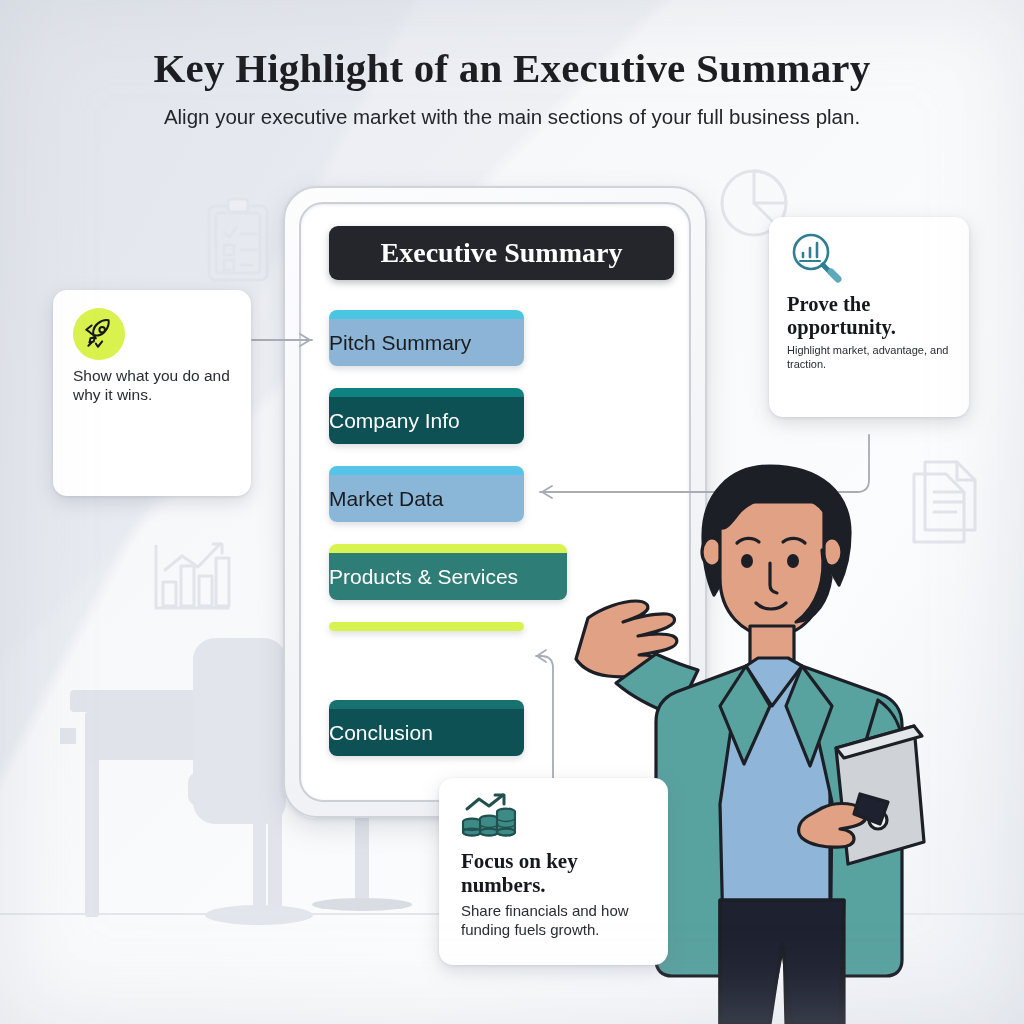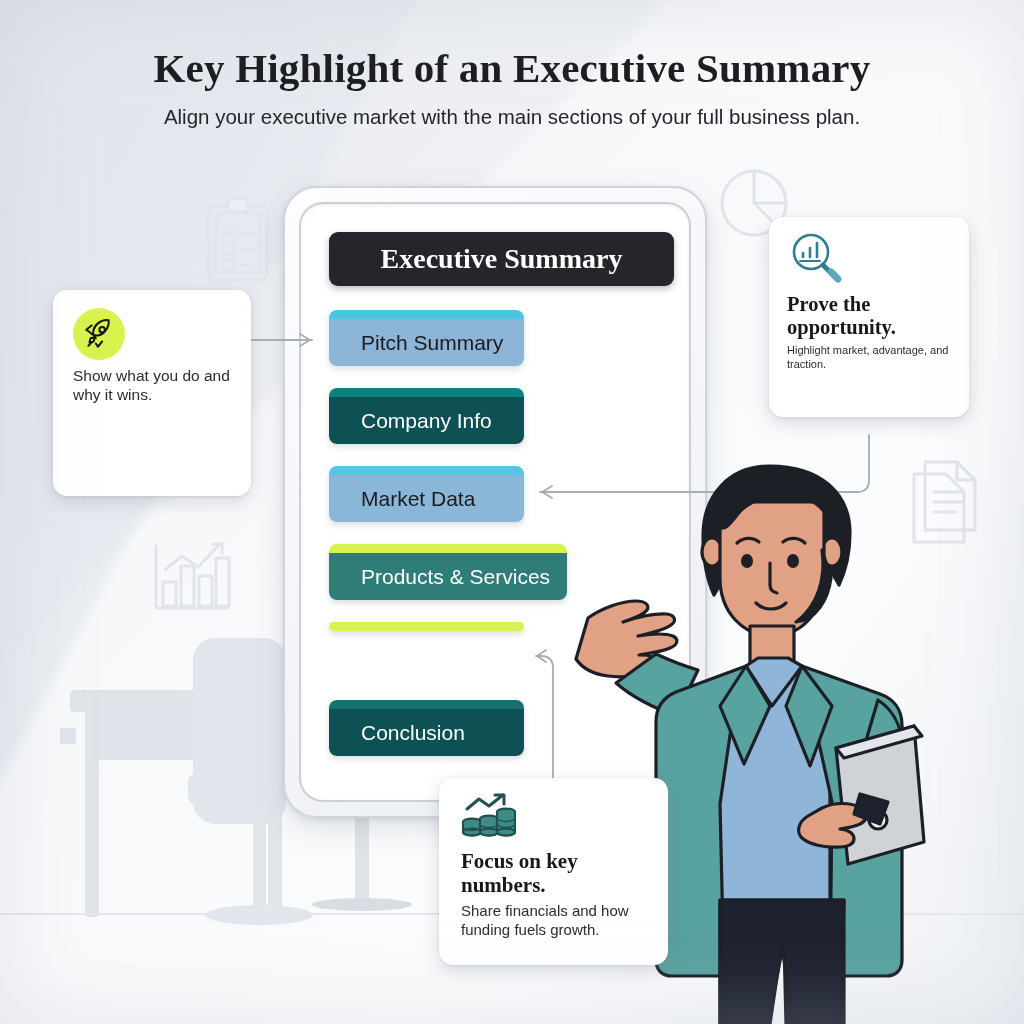--- a/index.html
+++ b/index.html
@@ -36,29 +36,29 @@
     box-shadow:0 10px 26px rgba(120,128,142,.22), 0 2px 5px rgba(120,128,142,.18);}
   .tablet-screen{position:absolute;left:14px;top:14px;right:14px;bottom:14px;
     border-radius:24px;background:#ffffff;border:2px solid #cbd0d8;
     box-shadow:inset 0 1px 3px rgba(160,166,178,.25);}
   .tablet-stand{position:absolute;left:355px;top:812px;width:14px;height:92px;
     background:#dfe3e9;border-radius:3px;}
   .tablet-foot{position:absolute;left:312px;top:898px;width:100px;height:13px;
     background:#d8dce3;border-radius:50%;filter:blur(.4px);}
 
   
-  .exec-head{position:absolute;left:329px;top:232px;width:345px;height:54px;
+  .exec-head{position:absolute;left:329px;top:226px;width:345px;height:54px;
     background:#24262b;border-radius:9px;display:flex;align-items:center;justify-content:center;
     box-shadow:0 3px 7px rgba(40,44,52,.3);}
   .exec-head span{font-family:"Liberation Serif", serif;font-weight:bold;font-size:28px;color:#fff;}
 
   .bar{position:absolute;left:329px;border-radius:8px;overflow:hidden;
     box-shadow:0 3px 6px rgba(90,100,115,.22);}
   .bar .cap{height:9px;width:100%;}
-  .bar .body{height:47px;display:flex;align-items:center;padding-left:32px;box-sizing:border-box;}
+  .bar .body{height:47px;display:flex;align-items:center;padding-left:0;box-sizing:border-box;}
   .bar .body span{font-size:21px;font-family:"Liberation Sans", sans-serif;}
 
   
   .card{position:absolute;background:#fff;border-radius:14px;
     box-shadow:0 6px 18px rgba(120,128,142,.26), 0 1px 3px rgba(120,128,142,.2);
     box-sizing:border-box;}
   .card .icon{margin-bottom:6px;}
   .card h3{font-family:"Liberation Serif", serif;font-weight:bold;color:#17181c;margin:0;}
   .card p{font-family:"Liberation Sans", sans-serif;color:#2a2c31;margin:5px 0 0 0;}
 

